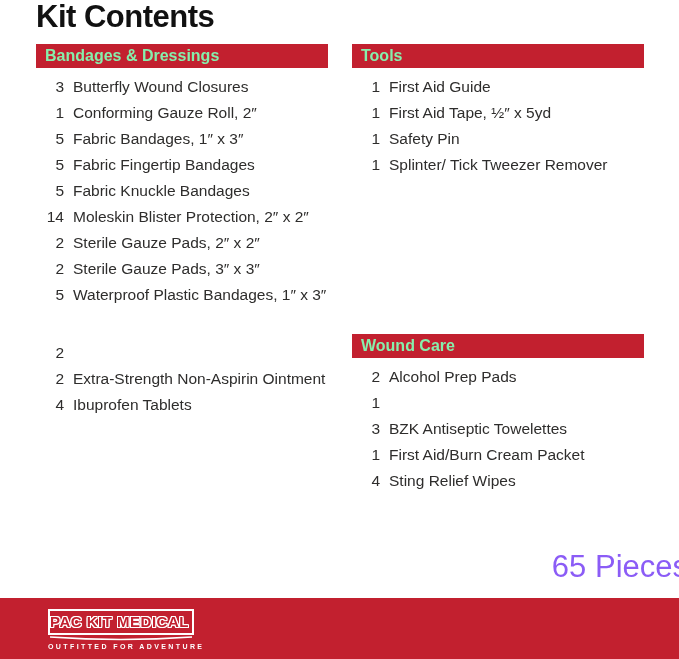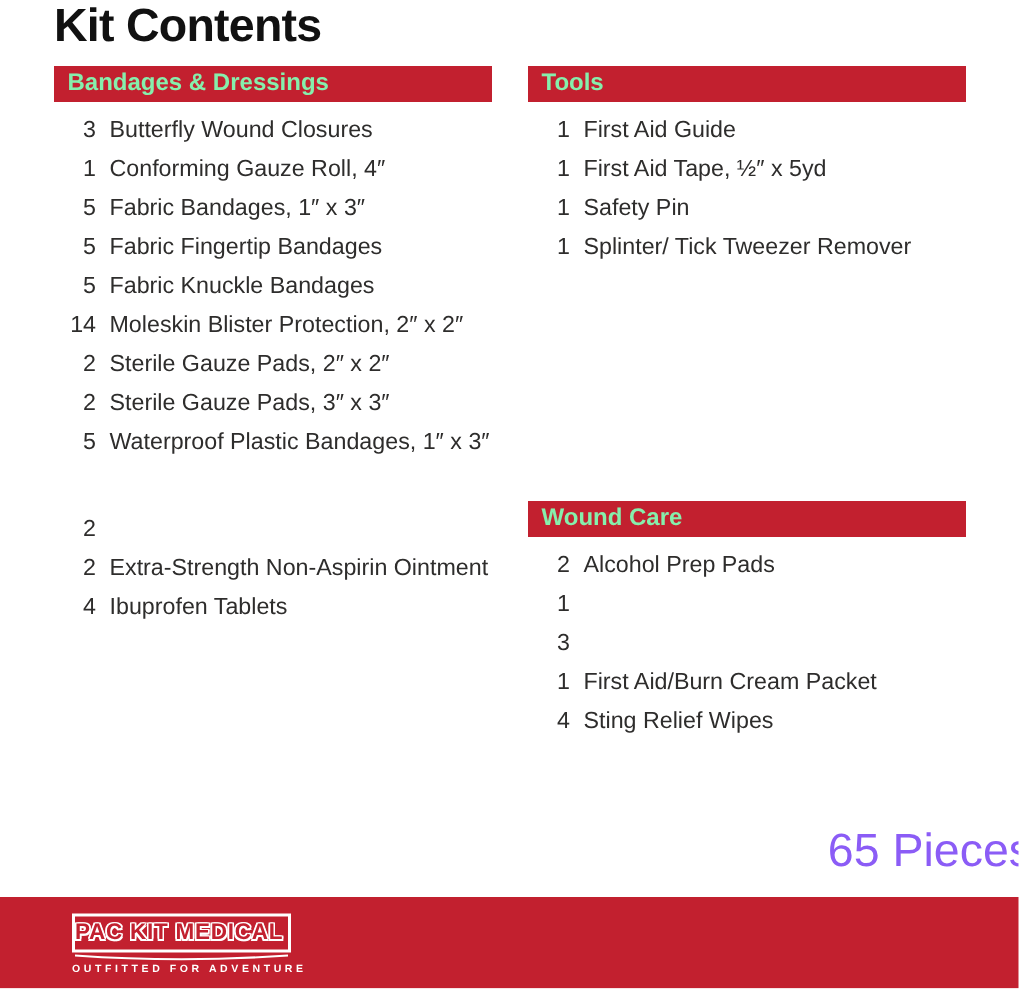--- a/index.html
+++ b/index.html
@@ -117,21 +117,21 @@
 
     <div class="section">
       <div class="section-bar">Bandages &amp; Dressings</div>
       <div class="section-list">
         <div class="item-row">
             <span class="item-qty">3</span>
             <span class="item-name">Butterfly Wound Closures</span>
           </div>
         <div class="item-row">
             <span class="item-qty">1</span>
-            <span class="item-name">Conforming Gauze Roll, 4″</span>
+            <span class="item-name">Conforming Gauze Roll, 2″</span>
           </div>
         <div class="item-row">
             <span class="item-qty">5</span>
             <span class="item-name">Fabric Bandages, 1″ x 3″</span>
           </div>
         <div class="item-row">
             <span class="item-qty">5</span>
             <span class="item-name">Fabric Fingertip Bandages</span>
           </div>
         <div class="item-row">
@@ -200,20 +200,21 @@
       <div class="section-list">
         <div class="item-row">
             <span class="item-qty">2</span>
             <span class="item-name">Alcohol Prep Pads</span>
           </div>
         <div class="item-row">
             <span class="item-qty">1</span>
           </div>
         <div class="item-row">
             <span class="item-qty">3</span>
+            <span class="item-name">BZK Antiseptic Towelettes</span>
           </div>
         <div class="item-row">
             <span class="item-qty">1</span>
             <span class="item-name">First Aid/Burn Cream Packet</span>
           </div>
         <div class="item-row">
             <span class="item-qty">4</span>
             <span class="item-name">Sting Relief Wipes</span>
           </div>
       </div>

